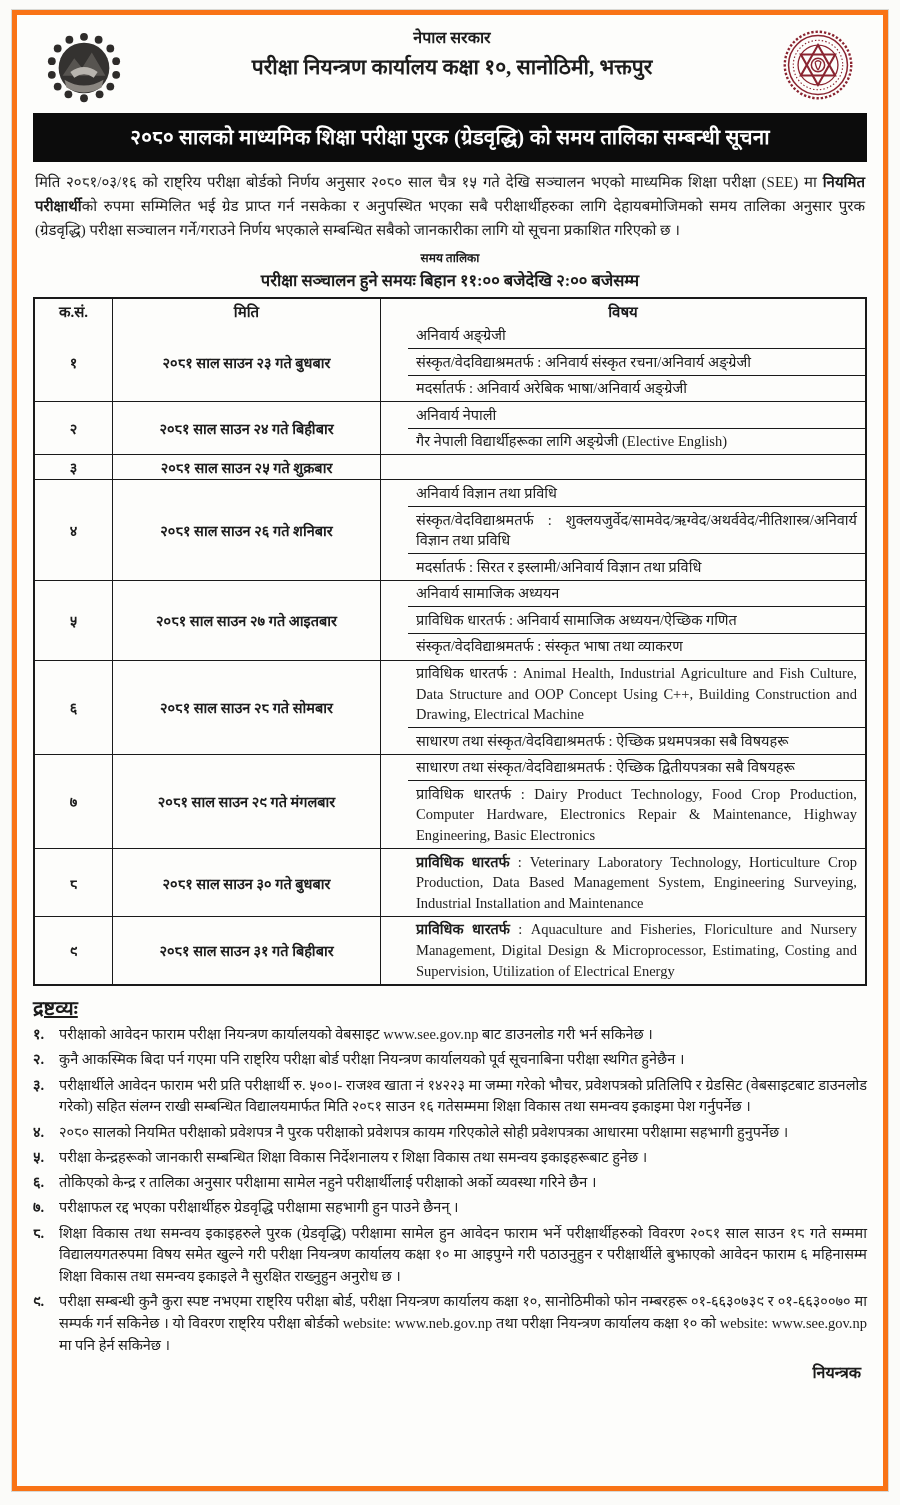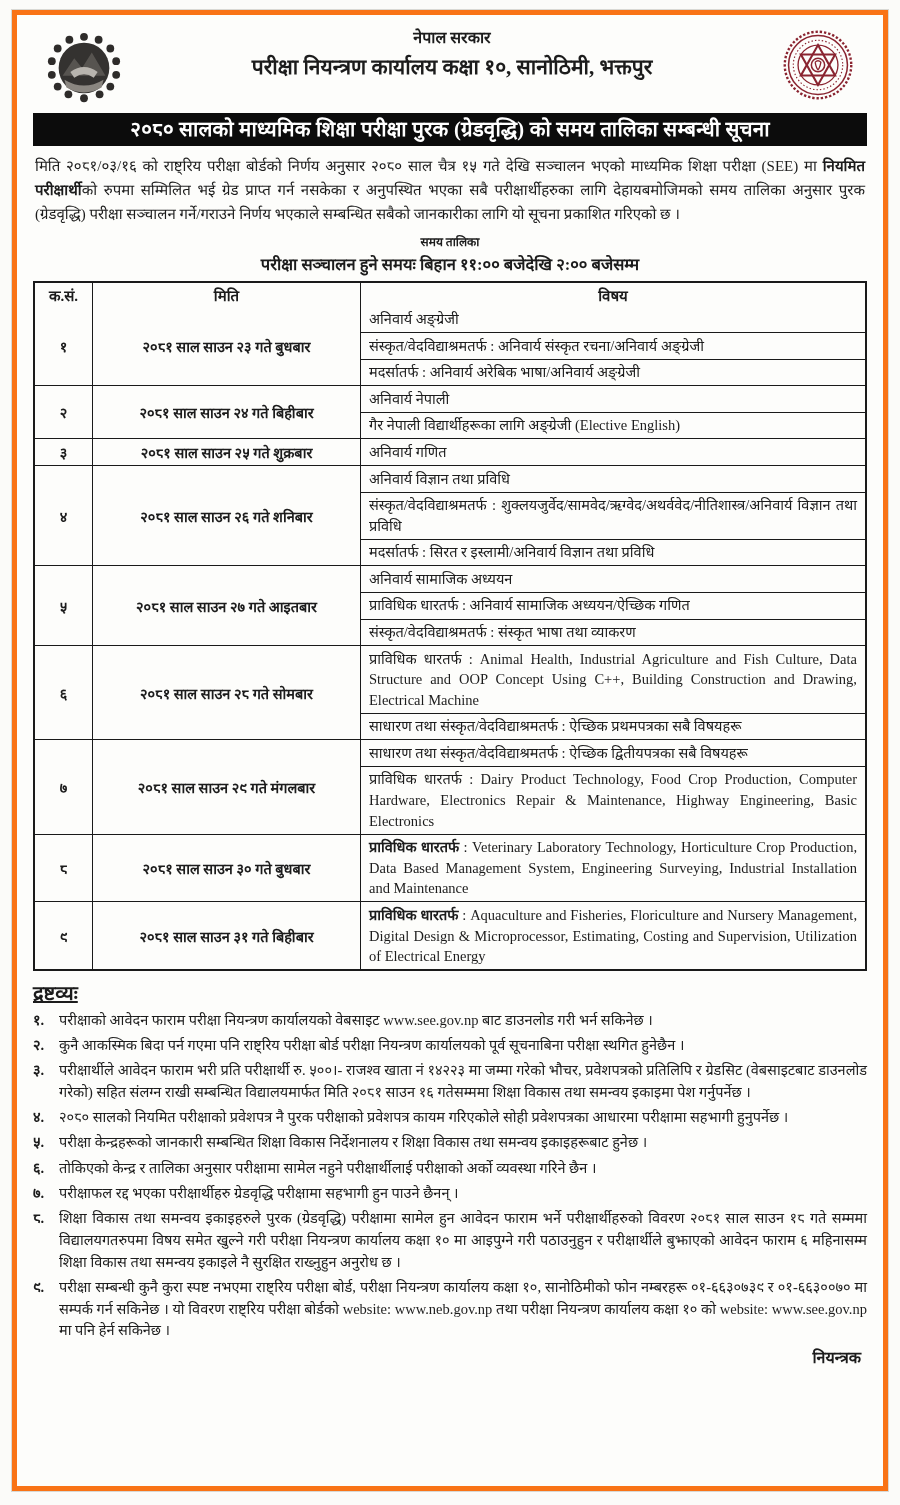--- a/index.html
+++ b/index.html
@@ -28,45 +28,45 @@
   .hdr-logo { width:86px; display:flex; justify-content:center; padding-top:4px; }
   .hdr-center { flex:1; text-align:center; line-height:1.35; padding-top:2px; }
   .hdr-line1 { font-size:16px; font-weight:bold; }
   .hdr-line2 { font-size:17px; font-weight:bold; }
   .hdr-line3 { font-size:21px; font-weight:bold; margin-top:4px; }
   
   .banner {
     background:#0c0c0c; color:#ffffff;
     text-align:center; font-weight:bold;
     font-size:20.5px; line-height:1.4;
-    padding:2px 4px; margin-top:4px;
+    padding:10px 4px; margin-top:4px;
     letter-spacing:0.2px;
   }
   
   .intro {
     font-size:15px; line-height:1.62;
     text-align:justify; margin-top:8px;
     padding:0 2px;
   }
   .intro b { font-weight:bold; }
   
   .sched-title   { text-align:center; font-weight:bold; font-size:12px; margin-top:6px; }
   .sched-subtitle{ text-align:center; font-weight:bold; font-size:16.5px; margin-top:2px; }
   
   .tbl {
     border:2px solid #1a1a1a;
     margin-top:6px;
     font-size:14.5px;
   }
   .trow { display:flex; border-top:1.5px solid #1a1a1a; }
   .trow:first-child { border-top:none; }
-  .c-sn   { width:58px;  border-right:1.5px solid #1a1a1a; display:flex; align-items:center; justify-content:center; text-align:center; font-weight:bold; padding:2px; }
+  .c-sn   { width:78px;  border-right:1.5px solid #1a1a1a; display:flex; align-items:center; justify-content:center; text-align:center; font-weight:bold; padding:2px; }
   .c-date { width:268px; border-right:1.5px solid #1a1a1a; display:flex; align-items:center; justify-content:center; text-align:center; font-weight:bold; padding:2px 6px; }
   .c-subj { flex:1; display:flex; flex-direction:column; }
-  .c-subj .sub { border-top:1px solid #1a1a1a; padding:2.5px 8px; line-height:1.42; flex:1; display:flex; flex-direction:column; justify-content:center; text-align:justify; }
+  .c-subj .sub { border-top:1px solid #1a1a1a; padding:2.5px 8px; line-height:1.42; flex:1; display:flex; flex-direction:column; justify-content:center; text-align:justify;margin-left:27px; }
   .c-subj .sub:first-child { border-top:none; }
   .c-subj .sub .pfx { font-weight:bold; }
   .thead { background:#fdfdfb; }
   .thead .c-sn, .thead .c-date { font-weight:bold; font-size:15px; }
   .thead .c-head-subj { flex:1; text-align:center; font-weight:bold; font-size:15px; padding:2px; }
   
   .notes { margin-top:8px; font-size:14.5px; }
   .notes-heading { font-weight:bold; font-size:20px; text-decoration:underline; margin-bottom:3px; }
   .note { display:flex; line-height:1.5; margin-top:3.5px; text-align:justify; }
   .note .num { width:26px; flex:none; font-weight:bold; }
@@ -166,25 +166,20 @@
                 <span><span>अनिवार्य नेपाली</span></span>
               </div>
               <div class="sub">
                 <span><span>गैर नेपाली विद्यार्थीहरूका लागि अङ्ग्रेजी (Elective English)</span></span>
               </div>
             </div>
           </div>
           <div class="trow">
             <div class="c-sn">३</div>
             <div class="c-date">२०८१ साल साउन २५ गते शुक्रबार</div>
-            <div class="c-subj">
-              <div class="sub">
-                <span><span>अनिवार्य गणित</span></span>
-              </div>
-            </div>
           </div>
           <div class="trow">
             <div class="c-sn">४</div>
             <div class="c-date">२०८१ साल साउन २६ गते शनिबार</div>
             <div class="c-subj">
               <div class="sub">
                 <span><span>अनिवार्य विज्ञान तथा प्रविधि</span></span>
               </div>
               <div class="sub">
                 <span><span>संस्कृत/वेदविद्याश्रमतर्फ : शुक्लयजुर्वेद/सामवेद/ऋग्वेद/अथर्ववेद/नीतिशास्त्र/अनिवार्य विज्ञान तथा प्रविधि</span></span>

